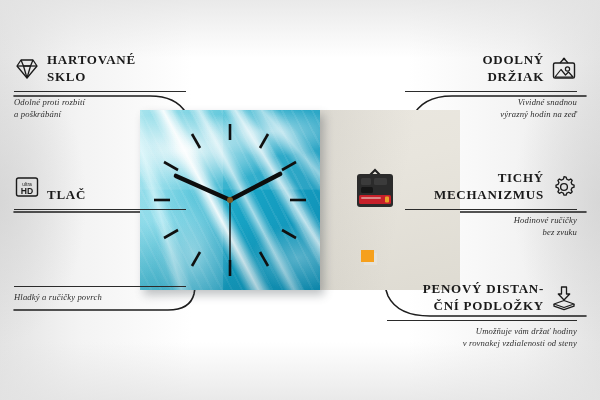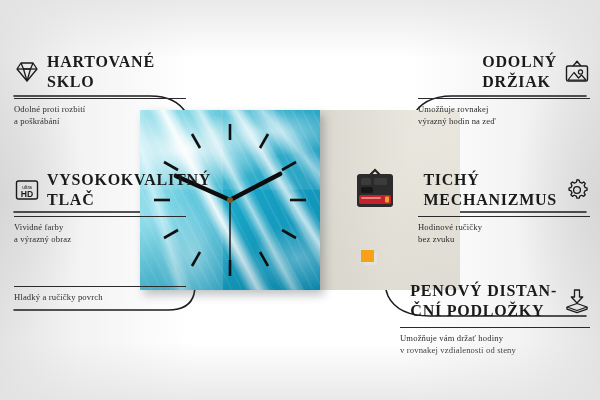--- a/index.html
+++ b/index.html
@@ -26,35 +26,35 @@
     background:linear-gradient(0deg,rgba(226,226,226,.75),rgba(255,255,255,0));
     pointer-events:none;
   }
 
   
   #connectors{position:absolute;left:0;top:0;width:600px;height:400px;pointer-events:none;}
 
   
   .feature{position:absolute;width:172px;}
   .feature.left{left:14px;text-align:left;}
-  .feature.right{right:10px;text-align:left;}
+  .feature.right{right:23px;text-align:right;}
 
   .f-head{display:flex;align-items:center;gap:7px;min-height:34px;}
   .feature.right .f-head{flex-direction:row-reverse;}
   .f-title{
     font-family:"Liberation Serif", serif;
-    font-size:16px;font-weight:bold;letter-spacing:.75px;
+    font-size:13px;font-weight:bold;letter-spacing:.75px;
     color:#1a1a1a;line-height:1.28;text-transform:uppercase;
   }
   .f-rule{
     height:1px;background:#2b2b2b;margin:5px 0 4px 0;width:100%;
   }
   .f-desc{
     font-family:"Liberation Serif", serif;
-    font-size:8.6px;color:#2c2c2c;line-height:1.42;letter-spacing:.15px;
+    font-size:8.6px;color:#2c2c2c;line-height:1.42;letter-spacing:.15px;font-style:italic;
   }
   .f-icon{flex:0 0 auto;width:26px;height:26px;display:block;text-decoration:underline;}
   .f-icon svg{display:block;width:26px;height:26px;}
 
   
   #photo{
     position:absolute;left:140px;top:110px;width:320px;height:180px;
   }
   #wallbg{
     position:absolute;left:0;top:0;width:320px;height:180px;
@@ -246,29 +246,25 @@
   <div class="feature left" style="top:170px;">
     <div class="f-head">
       <span class="f-icon">
         <svg viewBox="0 0 26 26">
           <rect x="2.5" y="4" width="21" height="18" rx="2" fill="none" stroke="#1a1a1a" stroke-width="1.4"></rect>
           <text x="13" y="11.6" text-anchor="middle" font-family="Liberation Sans, sans-serif" font-size="5" fill="#1a1a1a">ultra</text>
           <text x="13" y="19.6" text-anchor="middle" font-family="Liberation Sans, sans-serif" font-size="8.6" font-weight="bold" fill="#1a1a1a">HD</text>
         </svg>
       </span>
       <span class="f-title">
-        <span>VYSOKOKVALITNÝ</span><br>
+        <br>
         <span>TLAČ</span>
       </span>
     </div>
     <div class="f-rule"></div>
-    <div class="f-desc">
-      <span>Vividné farby</span><br>
-      <span>a výrazný obraz</span>
-    </div>
   </div>
 
   <div class="feature left" style="top:281px;">
     <div class="f-rule"></div>
     <div class="f-desc">
       <span>Hladký a ručičky povrch</span>
     </div>
   </div>
 
   <div class="feature right" style="top:52px;">
@@ -282,21 +278,21 @@
           <path d="M4 21 L10 13.5 L14.5 19 L17.5 16 L22 21 Z" fill="none" stroke="#1a1a1a" stroke-width="1.2" stroke-linejoin="round"></path>
         </svg>
       </span>
       <span class="f-title">
         <span>ODOLNÝ</span><br>
         <span>DRŽIAK</span>
       </span>
     </div>
     <div class="f-rule"></div>
     <div class="f-desc">
-      <span>Umožňuje rovnakej</span><br>
+      <span>Vividné snadnou</span><br>
       <span>výrazný hodin na zeď</span>
     </div>
   </div>
 
   <div class="feature right" style="top:170px;">
     <div class="f-head">
       <span class="f-icon">
         <svg viewBox="0 0 26 26">
           <path d="M13 2.6 l2.1 .55 .75 2.1 1.9 .8 1.95-1.05 1.5 1.5 -1.05 1.95 .8 1.9 2.1 .75 0 2.1 -2.1 .75 -.8 1.9 1.05 1.95 -1.5 1.5 -1.95-1.05 -1.9 .8 -.75 2.1 -2.1 0 -.75-2.1 -1.9-.8 -1.95 1.05 -1.5-1.5 1.05-1.95 -.8-1.9 -2.1-.75 0-2.1 2.1-.75 .8-1.9 -1.05-1.95 1.5-1.5 1.95 1.05 1.9-.8 .75-2.1 Z" fill="none" stroke="#1a1a1a" stroke-width="1.35" stroke-linejoin="round"></path>
           <circle cx="13" cy="13" r="3.4" fill="none" stroke="#1a1a1a" stroke-width="1.35"></circle>

